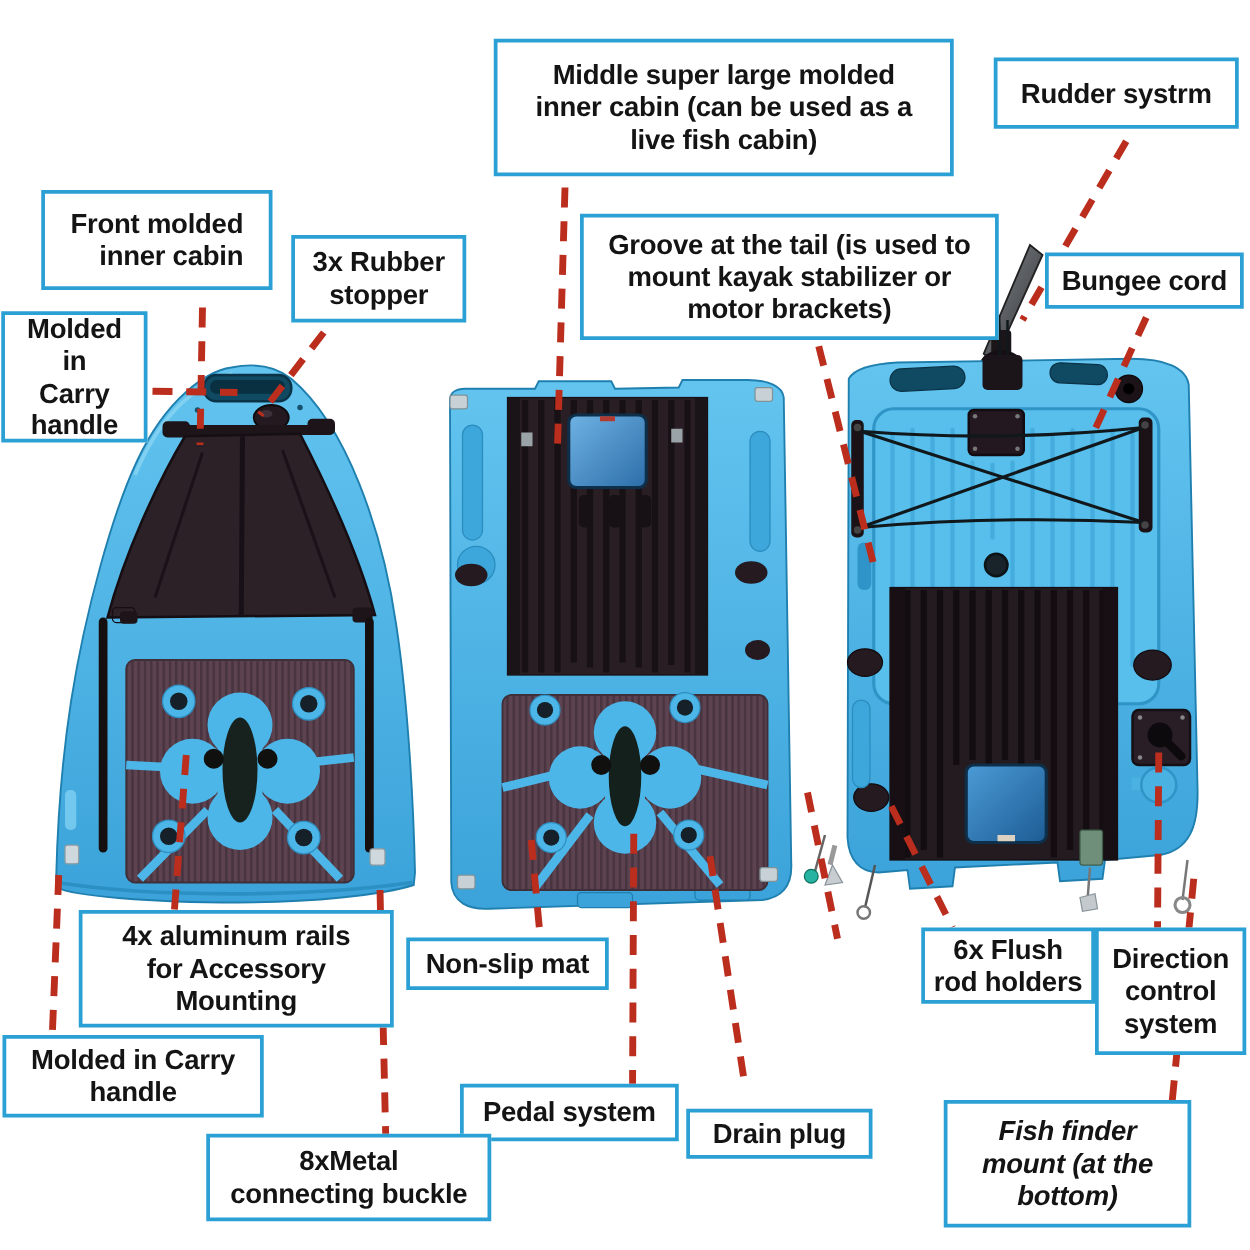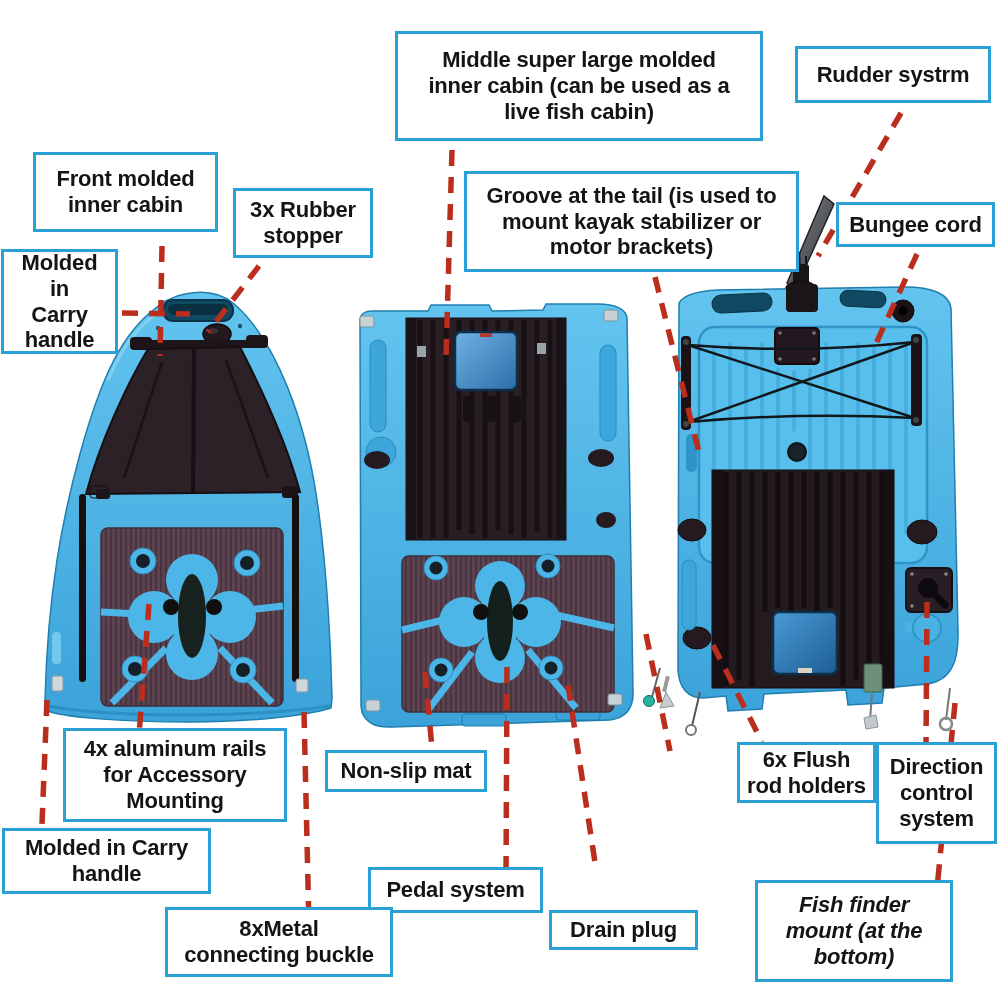--- a/index.html
+++ b/index.html
@@ -333,43 +333,43 @@
     <line class="connector" x1="713" y1="645" x2="762" y2="742"></line>
     <line class="connector" x1="927" y1="602" x2="926" y2="746"></line>
     <line class="connector" x1="955" y1="703" x2="936" y2="899"></line>
   </g>
 </svg>
 
   <div class="callout" style="left:395px;top:31px;width:368px;height:110px;">Middle super large molded
 inner cabin (can be used as a
 live fish cabin)</div>
   <div class="callout" style="left:795px;top:46px;width:196px;height:57px;">Rudder systrm</div>
-  <div class="callout" style="left:33px;top:152px;width:185px;height:80px;">Front molded
+  <div class="callout" style="left:33px;top:152px;width:185px;height:80px;text-align:right;">Front molded
 inner cabin</div>
   <div class="callout" style="left:233px;top:188px;width:140px;height:70px;text-align:center;">3x Rubber
 stopper</div>
   <div class="callout" style="left:464px;top:171px;width:335px;height:101px;">Groove at the tail (is used to
 mount kayak stabilizer or
 motor brackets)</div>
   <div class="callout" style="left:836px;top:202px;width:159px;height:45px;text-align:right;">Bungee cord</div>
   <div class="callout" style="left:1px;top:249px;width:117px;height:105px;">Molded in
 Carry
 handle</div>
-  <div class="callout" style="left:63px;top:728px;width:224px;height:94px;">4x aluminum rails
+  <div class="callout" style="left:63px;top:728px;width:252px;height:94px;">4x aluminum rails
 for Accessory
 Mounting</div>
   <div class="callout" style="left:325px;top:750px;width:162px;height:42px;">Non-slip mat</div>
   <div class="callout" style="left:737px;top:742px;width:139px;height:61px;text-align:center;">6x Flush
 rod holders</div>
   <div class="callout" style="left:876px;top:742px;width:121px;height:102px;">Direction
 control
 system</div>
   <div class="callout" style="left:2px;top:828px;width:209px;height:66px;">Molded in Carry
 handle</div>
   <div class="callout" style="left:368px;top:867px;width:175px;height:46px;">Pedal system</div>
-  <div class="callout" style="left:549px;top:910px;width:149px;height:40px;">Drain plug</div>
+  <div class="callout" style="left:549px;top:887px;width:149px;height:40px;">Drain plug</div>
   <div class="callout" style="left:165px;top:907px;width:228px;height:70px;">8xMetal
 connecting buckle</div>
   <div class="callout" style="left:755px;top:880px;width:198px;height:102px;font-style:italic;">Fish finder
 mount (at the
 bottom)</div>
 
 </div>
 
 </body></html>

